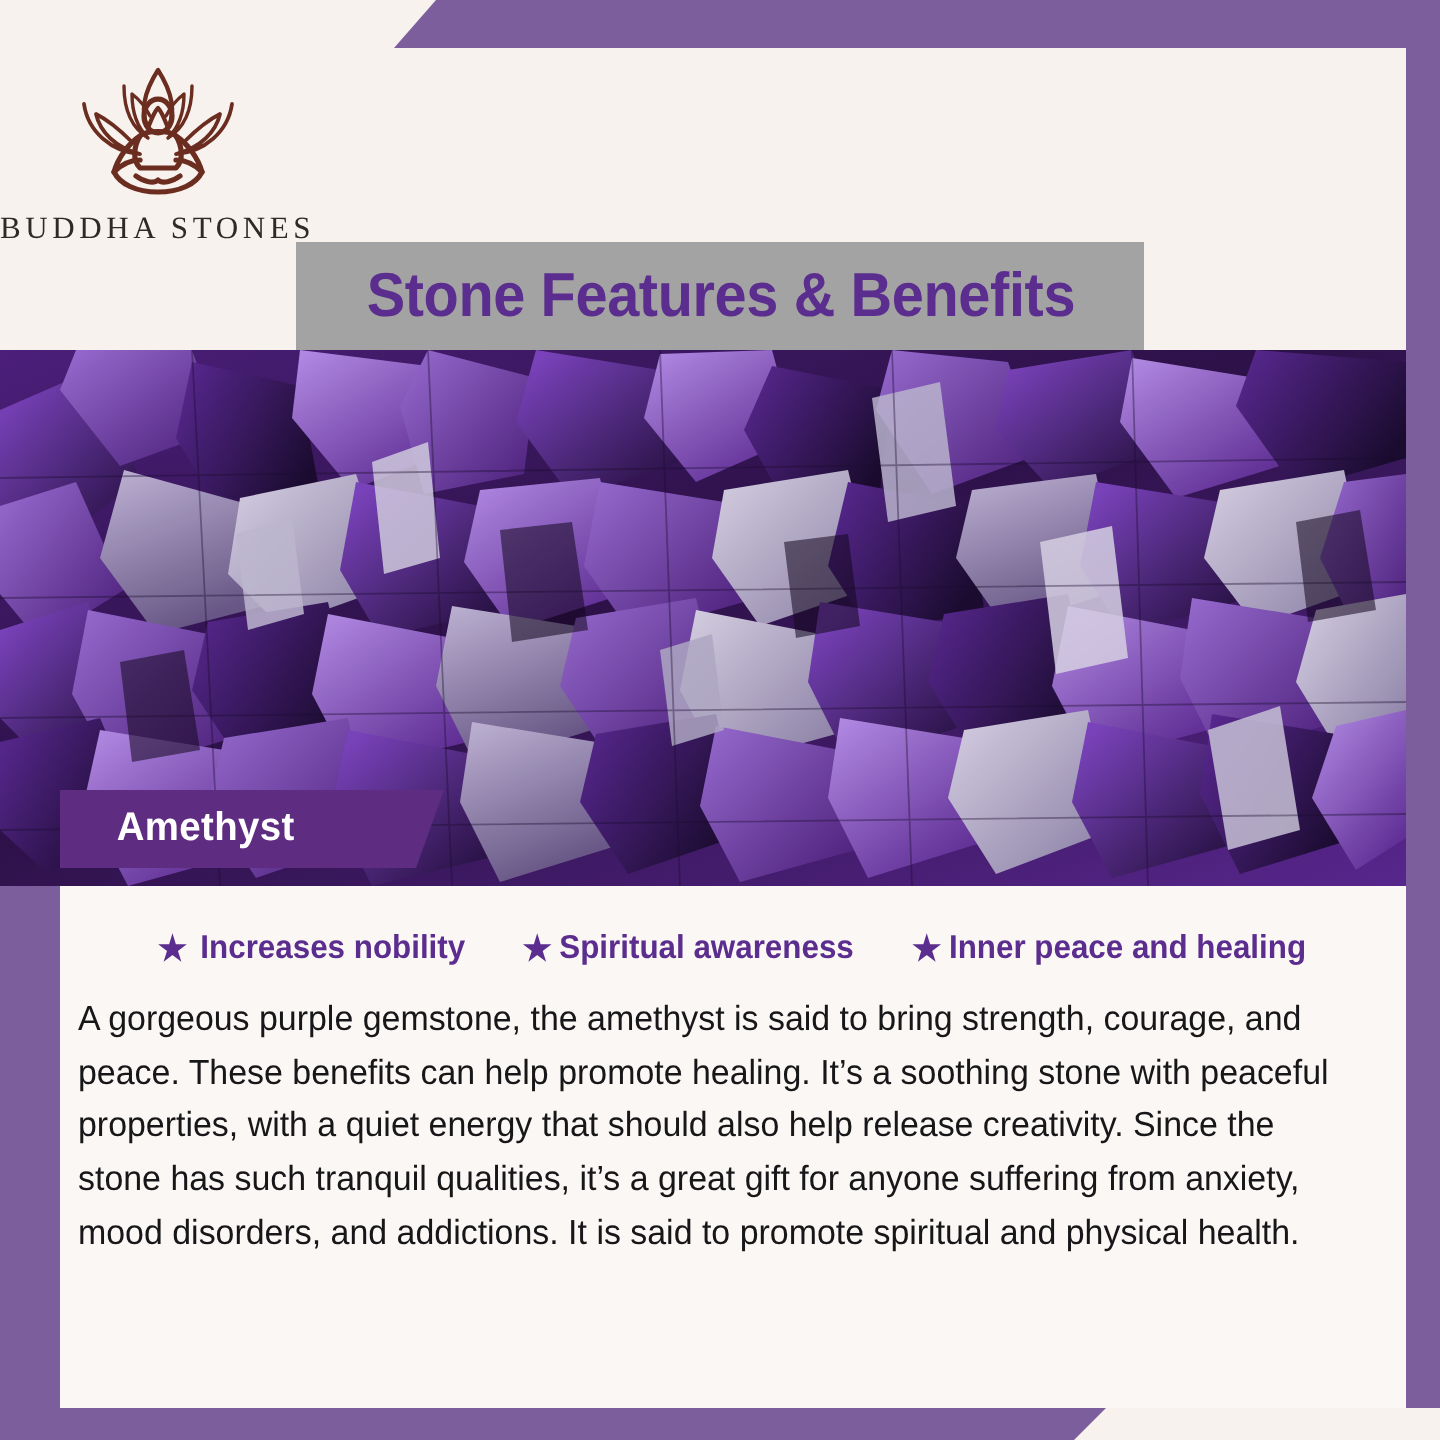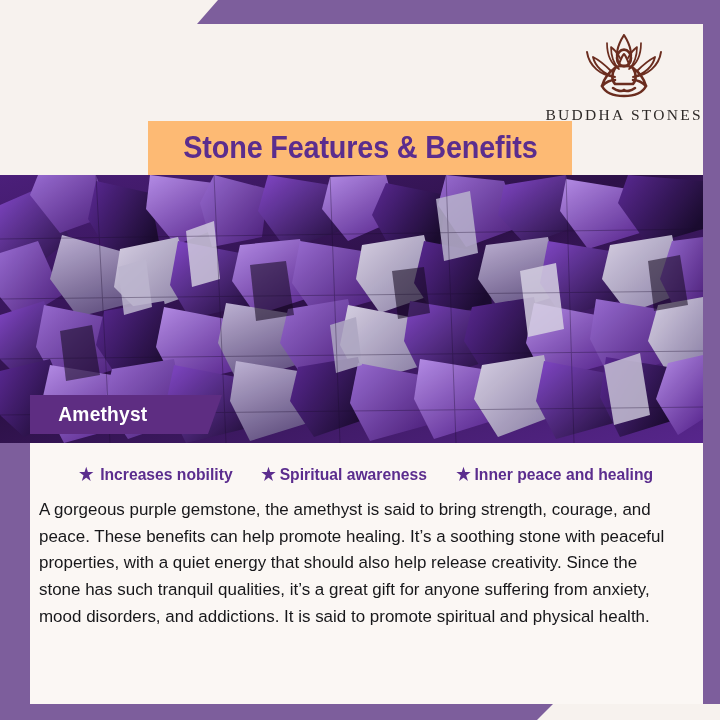--- a/index.html
+++ b/index.html
@@ -39,40 +39,40 @@
     background: #7d5e9c;
     clip-path: polygon(0 0, 100% 0, calc(100% - 21px) 100%, 0 100%);
   }
 
   
   .header {
     position: absolute; top: 24px; left: 0;
     width: 703px; height: 151px;
     background: #f7f2ee;
     display: flex; flex-direction: column;
-    align-items: flex-end;
+    align-items: flex-start;
   }
   .logo-wrap {
     margin-top: 6px;
     display: flex; flex-direction: column; align-items: center;
   }
   .logo-mark { width: 150px; height: 72px; display: block; }
   .logo-text {
     margin-top: 4px;
     font-family: "Liberation Serif", serif;
     font-size: 15.5px;
     letter-spacing: 2.3px;
     color: #2e2a28;
     font-weight: 400;
   }
 
   .title-plate {
     position: absolute; top: 121px; left: 148px;
     width: 424px; height: 54px;
-    background: #fdba74;
+    background: #a3a3a3;
     display: flex; align-items: center; justify-content: center;
   }
   .title-plate .title {
     font-size: 31px;
     font-weight: 700;
     color: #5b2d8e;
     letter-spacing: -0.2px;
     transform: scaleX(0.93);
     white-space: nowrap;
   }

